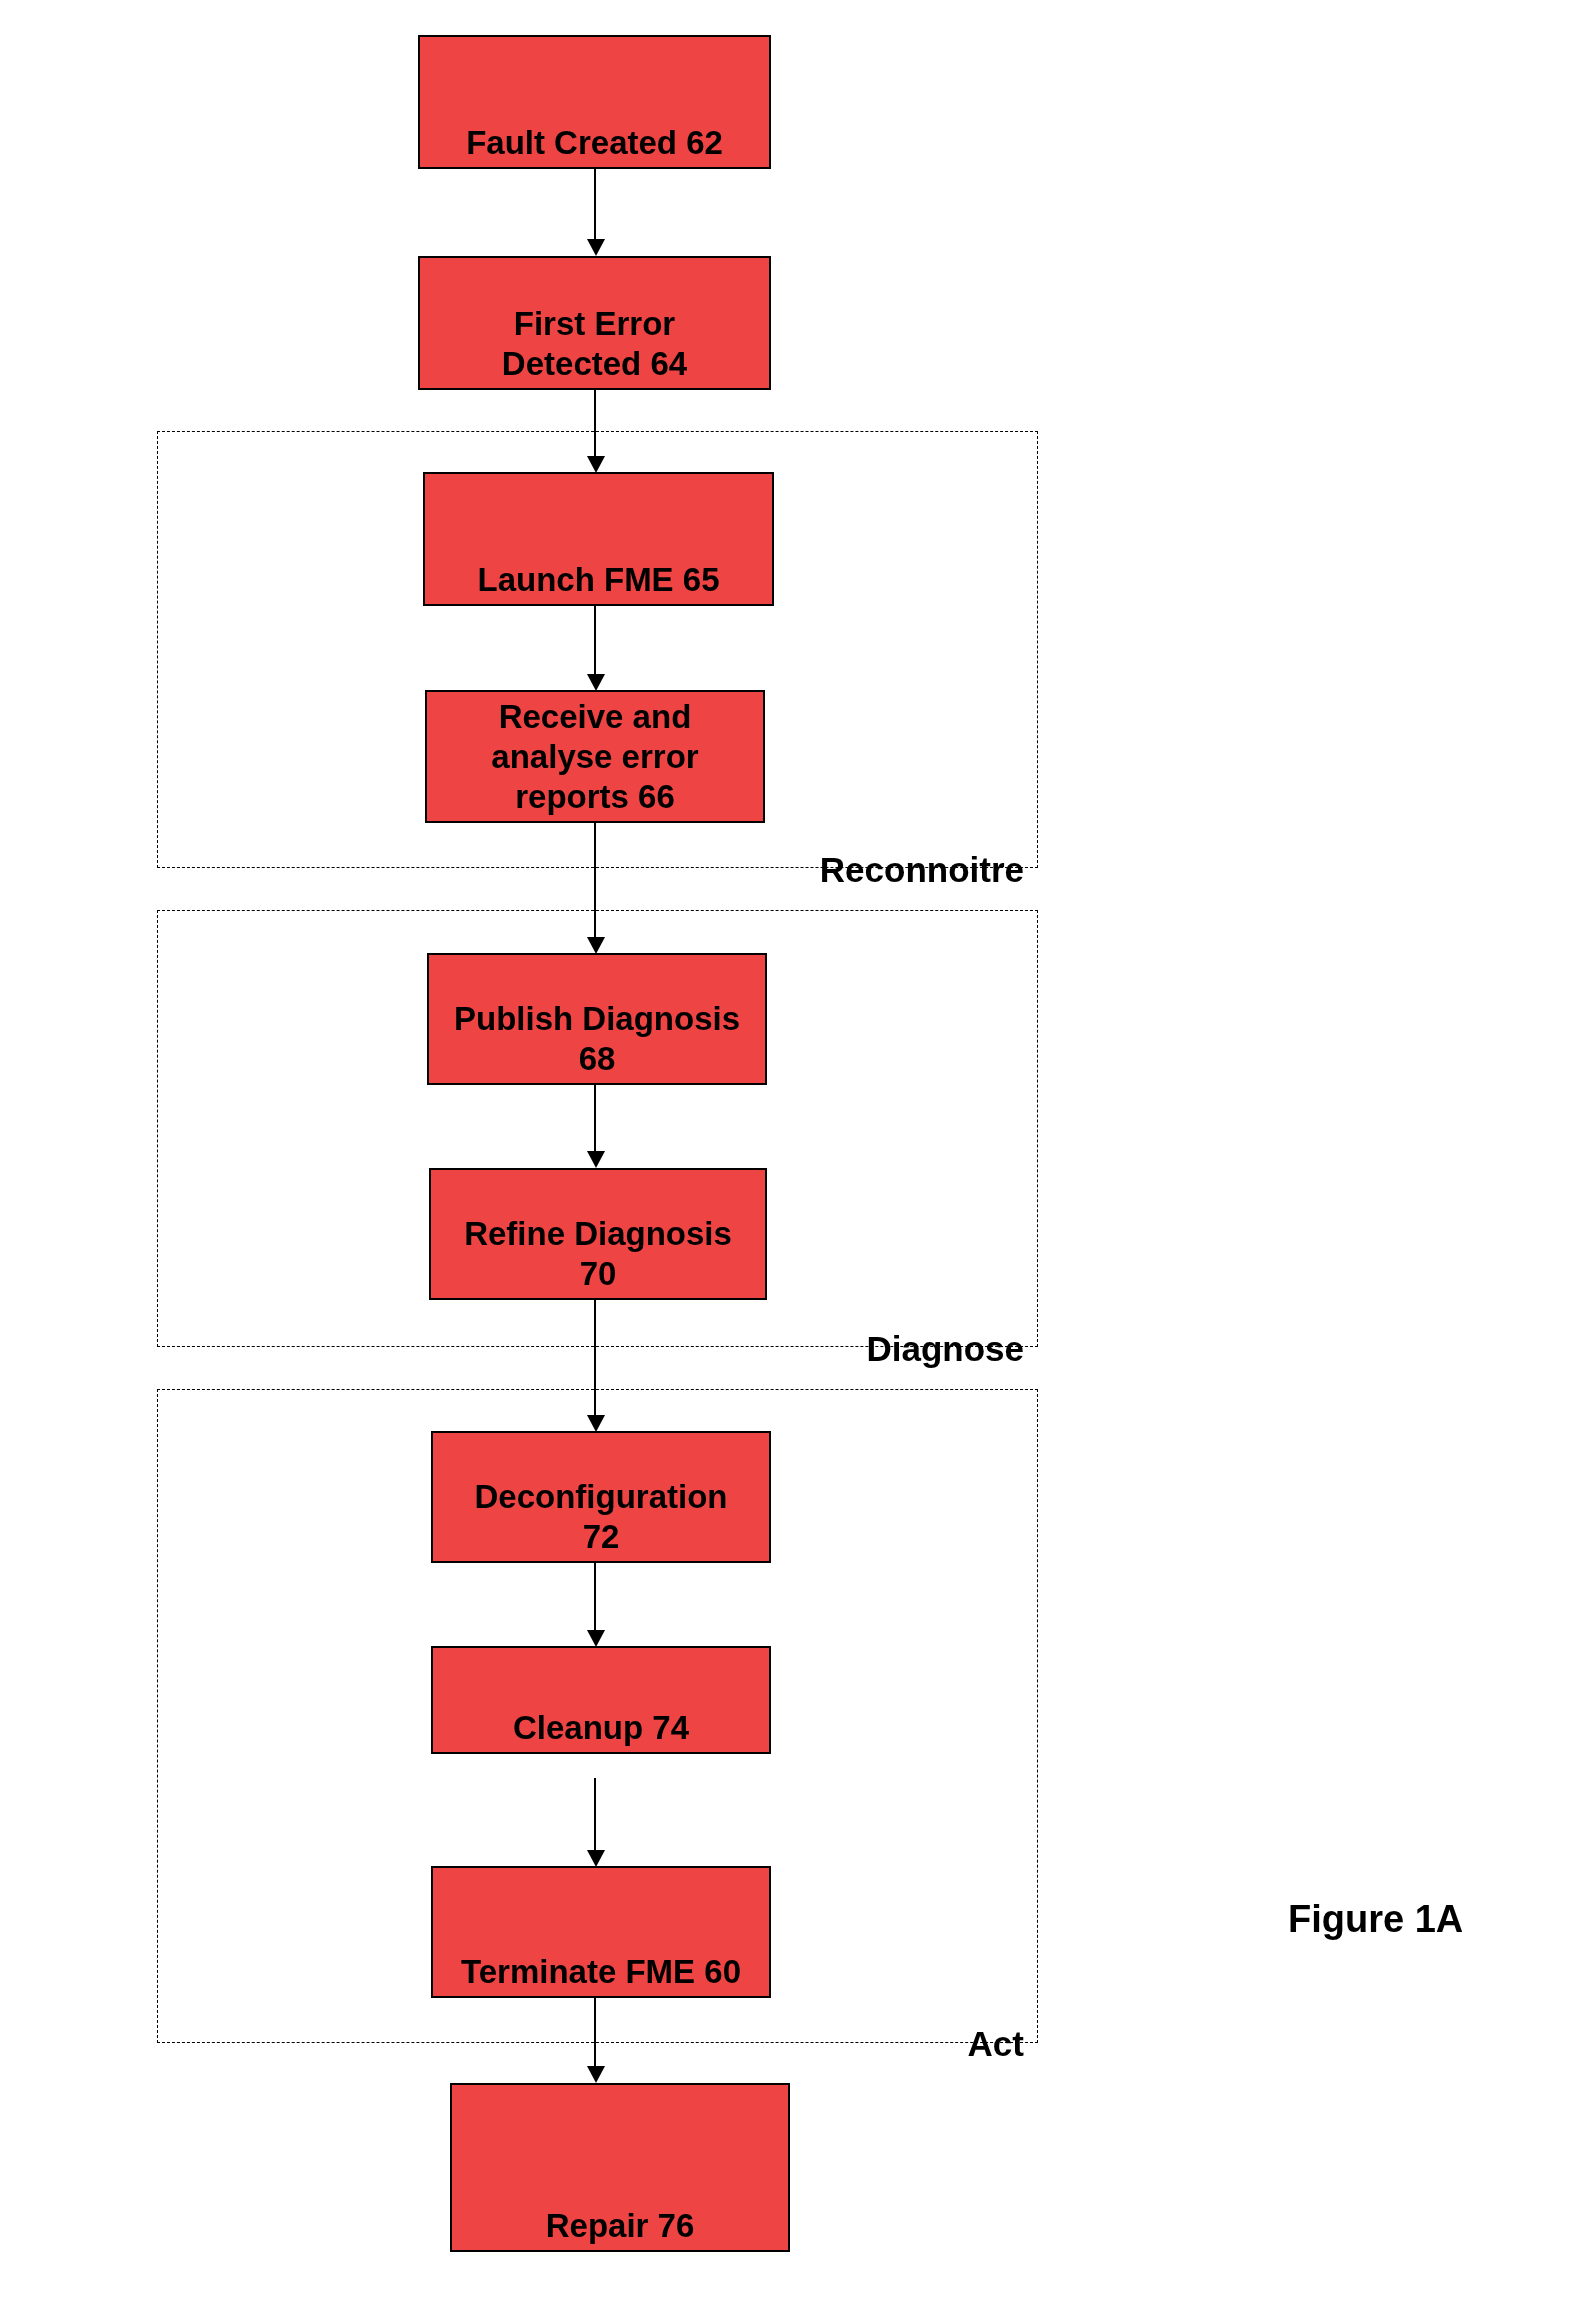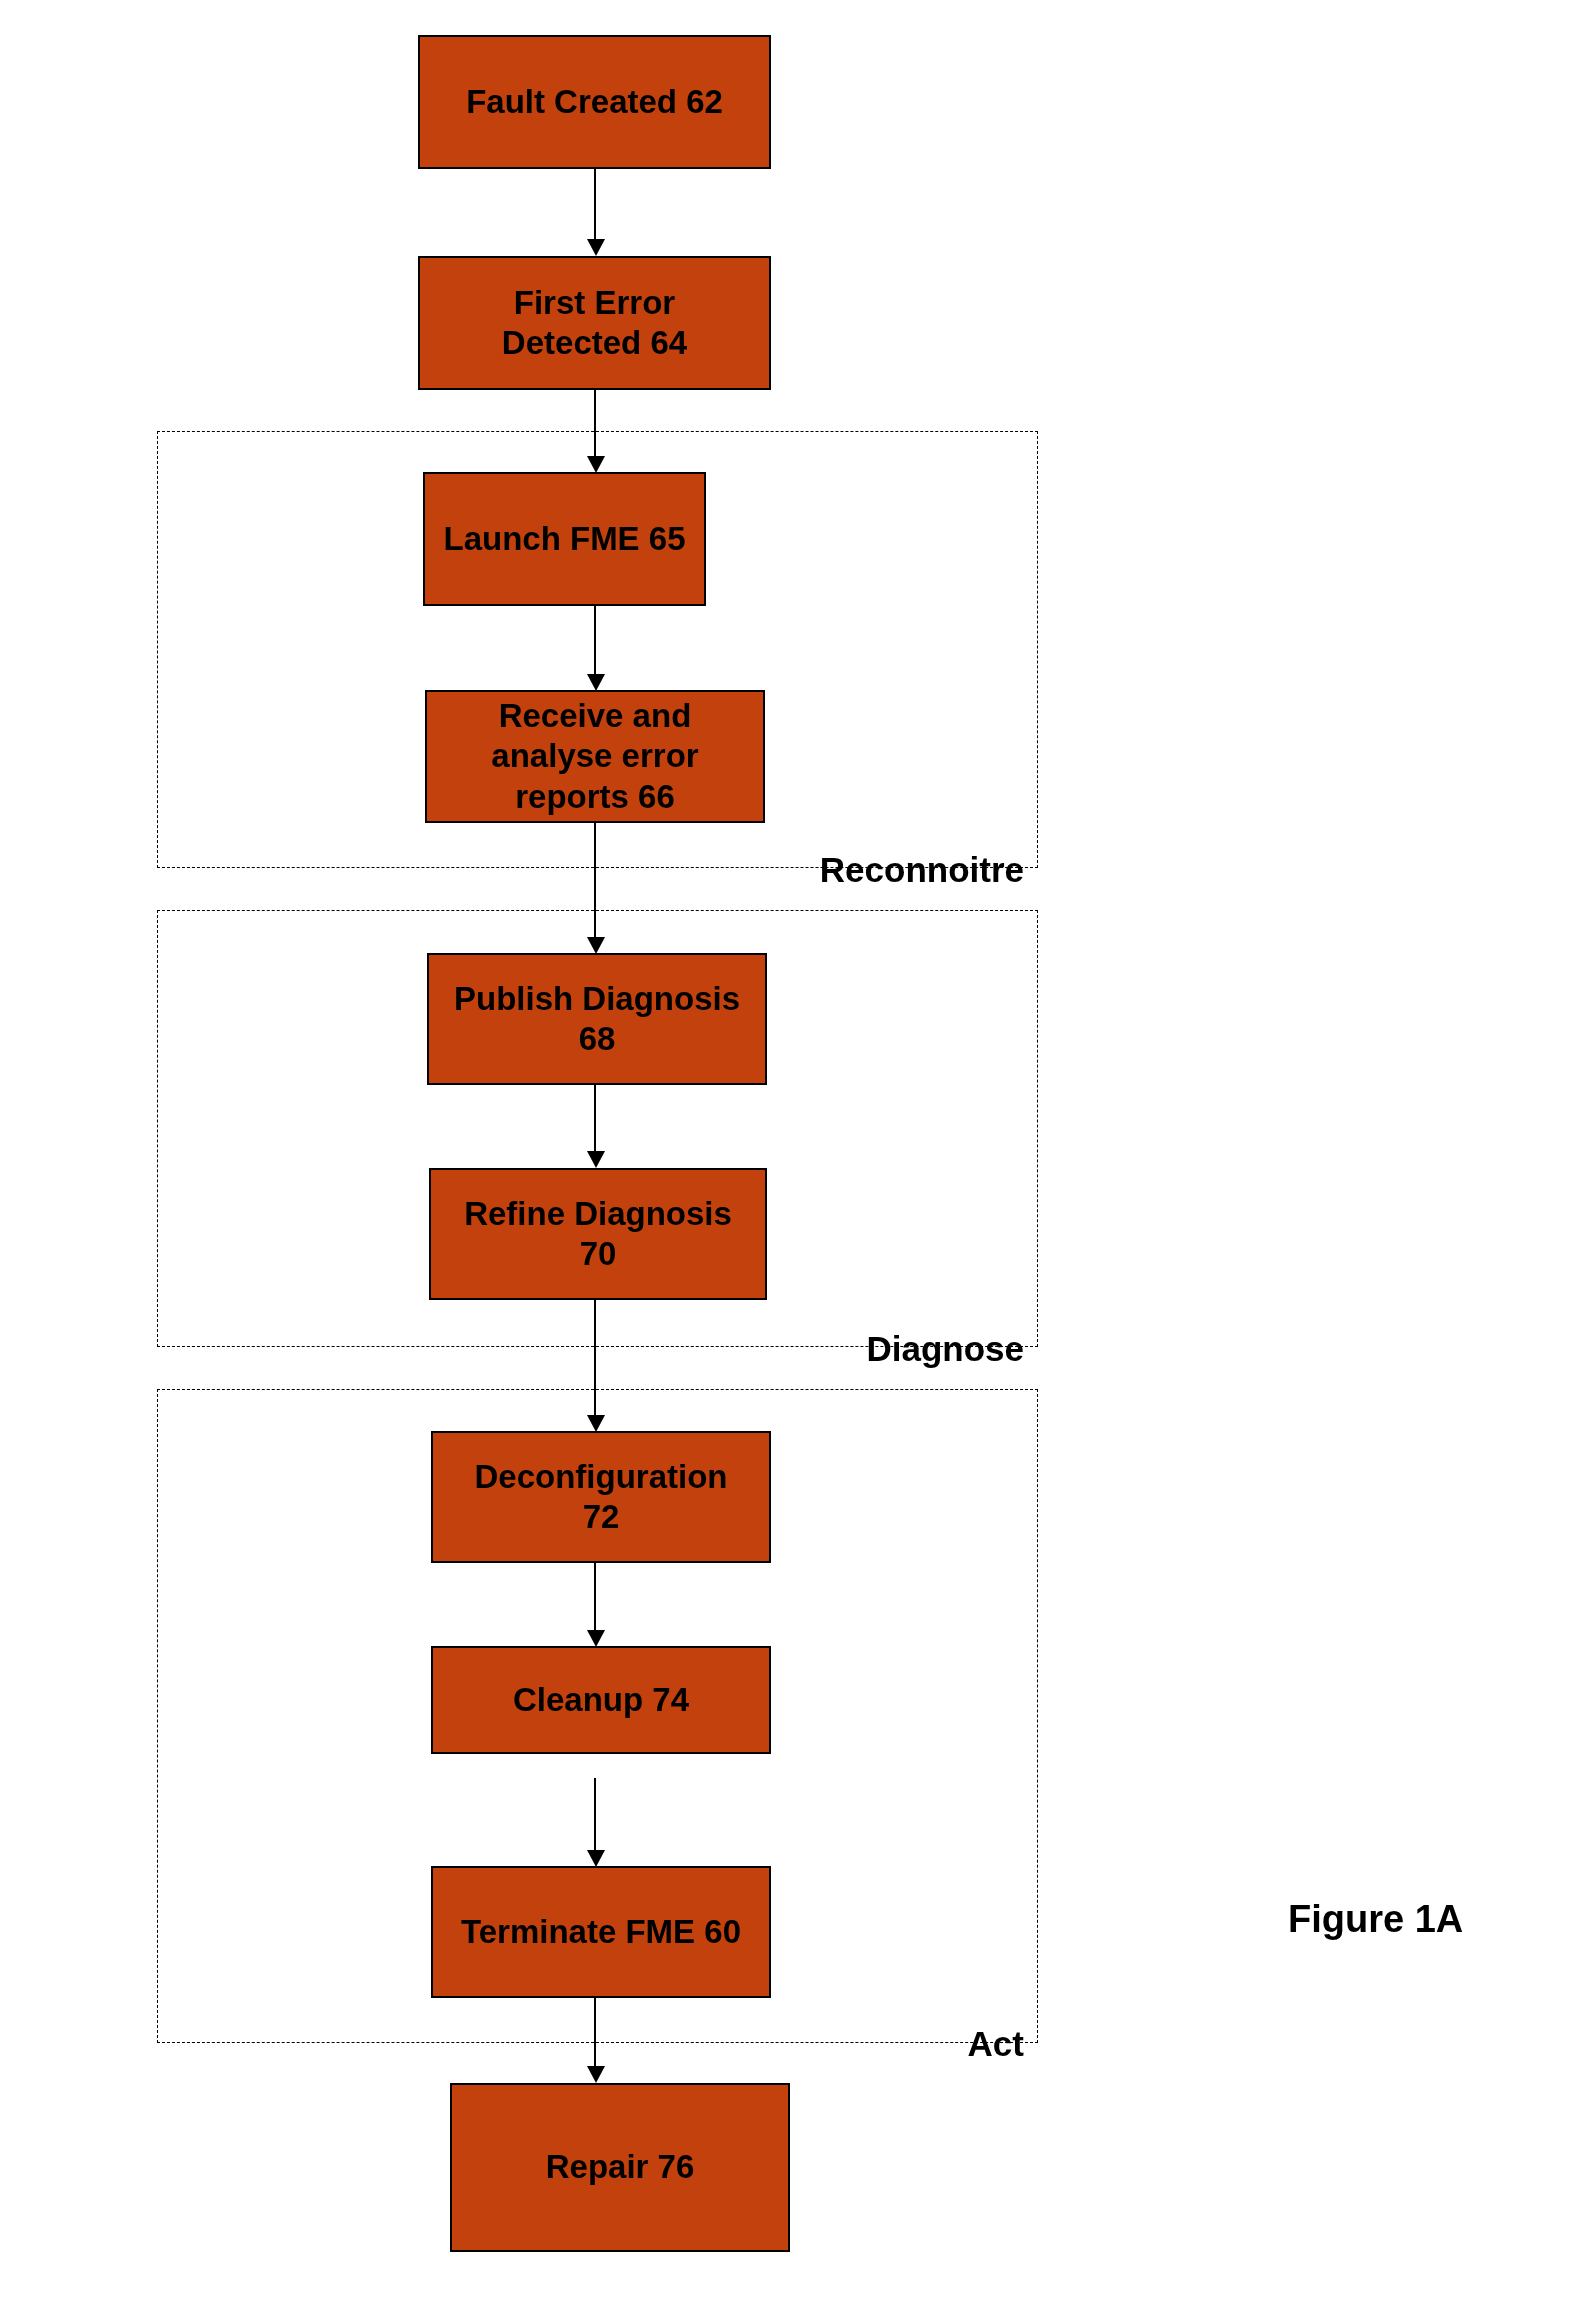--- a/index.html
+++ b/index.html
@@ -33,23 +33,23 @@
     line-height: 1;
     white-space: nowrap;
     margin-top: 32px;
   }
 
   
   .proc-box {
     position: absolute;
     box-sizing: border-box;
     border: 2.6px solid #000000;
-    background: #c2410c;
+    background: #ef4444;
     display: flex;
-    align-items: center;
+    align-items: flex-end;
     justify-content: center;
     text-align: center;
     padding: 3.5px 8.7px;
   }
   .proc-label {
     font-family: "Liberation Sans", sans-serif;
     font-weight: bold;
     font-size: 33px;
     line-height: 1.22;
     color: #000000;
@@ -117,21 +117,21 @@
     </div>
 
   <div id="nodes-layer">
       <div class="proc-box" style="left: 418px; top: 35px; width: 353px; height: 134px;">
         <span class="proc-label">Fault Created 62</span>
       </div>
       <div class="proc-box" style="left: 418px; top: 256px; width: 353px; height: 134px;">
         <span class="proc-label">First Error
 Detected 64</span>
       </div>
-      <div class="proc-box" style="left: 423px; top: 472px; width: 283px; height: 134px;">
+      <div class="proc-box" style="left: 423px; top: 472px; width: 351px; height: 134px;">
         <span class="proc-label">Launch FME 65</span>
       </div>
       <div class="proc-box" style="left: 425px; top: 690px; width: 340px; height: 133px;">
         <span class="proc-label">Receive and
 analyse error
 reports 66</span>
       </div>
       <div class="proc-box" style="left: 427px; top: 953px; width: 340px; height: 132px;">
         <span class="proc-label">Publish Diagnosis
 68</span>

